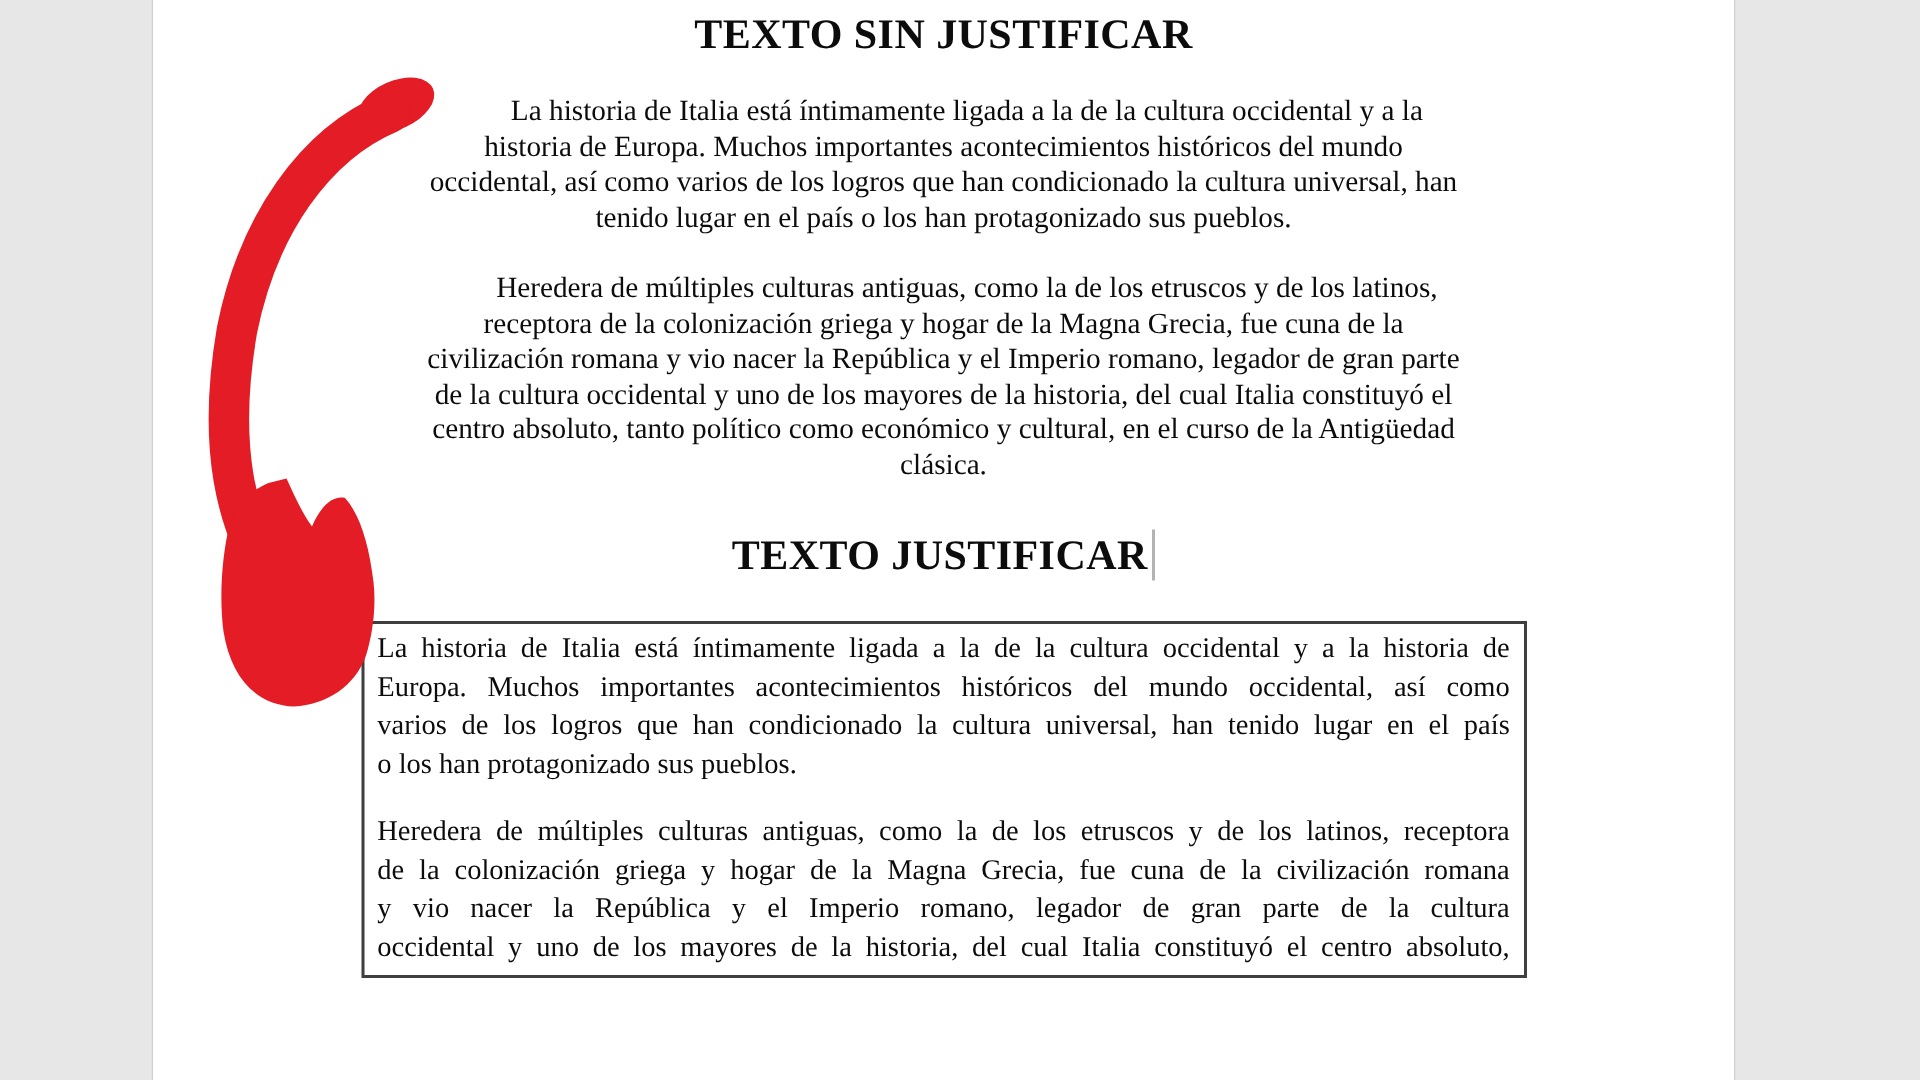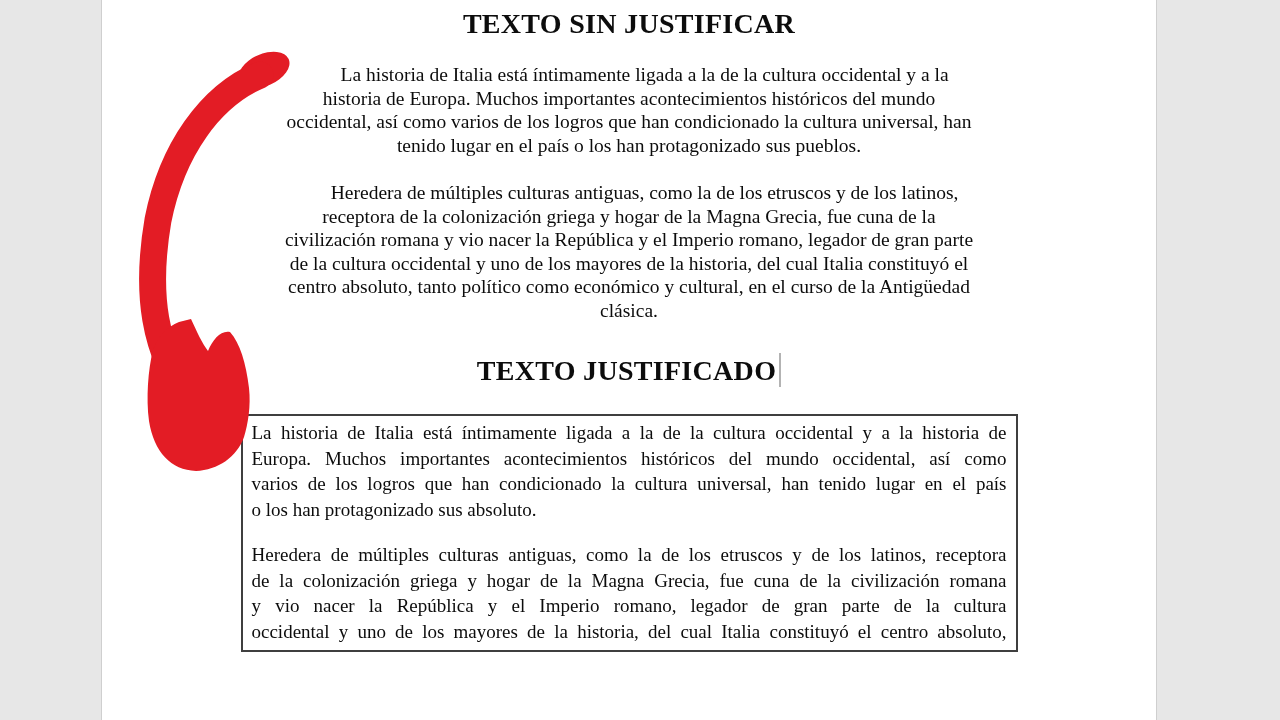--- a/index.html
+++ b/index.html
@@ -93,30 +93,30 @@
 tenido lugar en el país o los han protagonizado sus pueblos.</p>
 
   <p class="p-center second">Heredera de múltiples culturas antiguas, como la de los etruscos y de los latinos,
 receptora de la colonización griega y hogar de la Magna Grecia, fue cuna de la
 civilización romana y vio nacer la República y el Imperio romano, legador de gran parte
 de la cultura occidental y uno de los mayores de la historia, del cual Italia constituyó el
 centro absoluto, tanto político como económico y cultural, en el curso de la Antigüedad
 clásica.</p>
 
   <div class="title-row">
-    <h1 class="doc-title">TEXTO JUSTIFICADO</h1>
+    <h1 class="doc-title">TEXTO JUSTIFICAR</h1>
     <span class="caret"></span>
   </div>
 
   <div class="just-box">
     <p class="just-para">
       <span class="just-lines">La historia de Italia está íntimamente ligada a la de la cultura occidental y a la historia de
 Europa. Muchos importantes acontecimientos históricos del mundo occidental, así como
 varios de los logros que han condicionado la cultura universal, han tenido lugar en el país</span>
-      <span class="just-last">o los han protagonizado sus absoluto.</span>
+      <span class="just-last">o los han protagonizado sus pueblos.</span>
     </p>
     <p class="just-para second">
       <span class="just-lines">Heredera de múltiples culturas antiguas, como la de los etruscos y de los latinos, receptora
 de la colonización griega y hogar de la Magna Grecia, fue cuna de la civilización romana
 y vio nacer la República y el Imperio romano, legador de gran parte de la cultura
 occidental y uno de los mayores de la historia, del cual Italia constituyó el centro absoluto,</span>
     </p>
   </div>
 
 </div>

